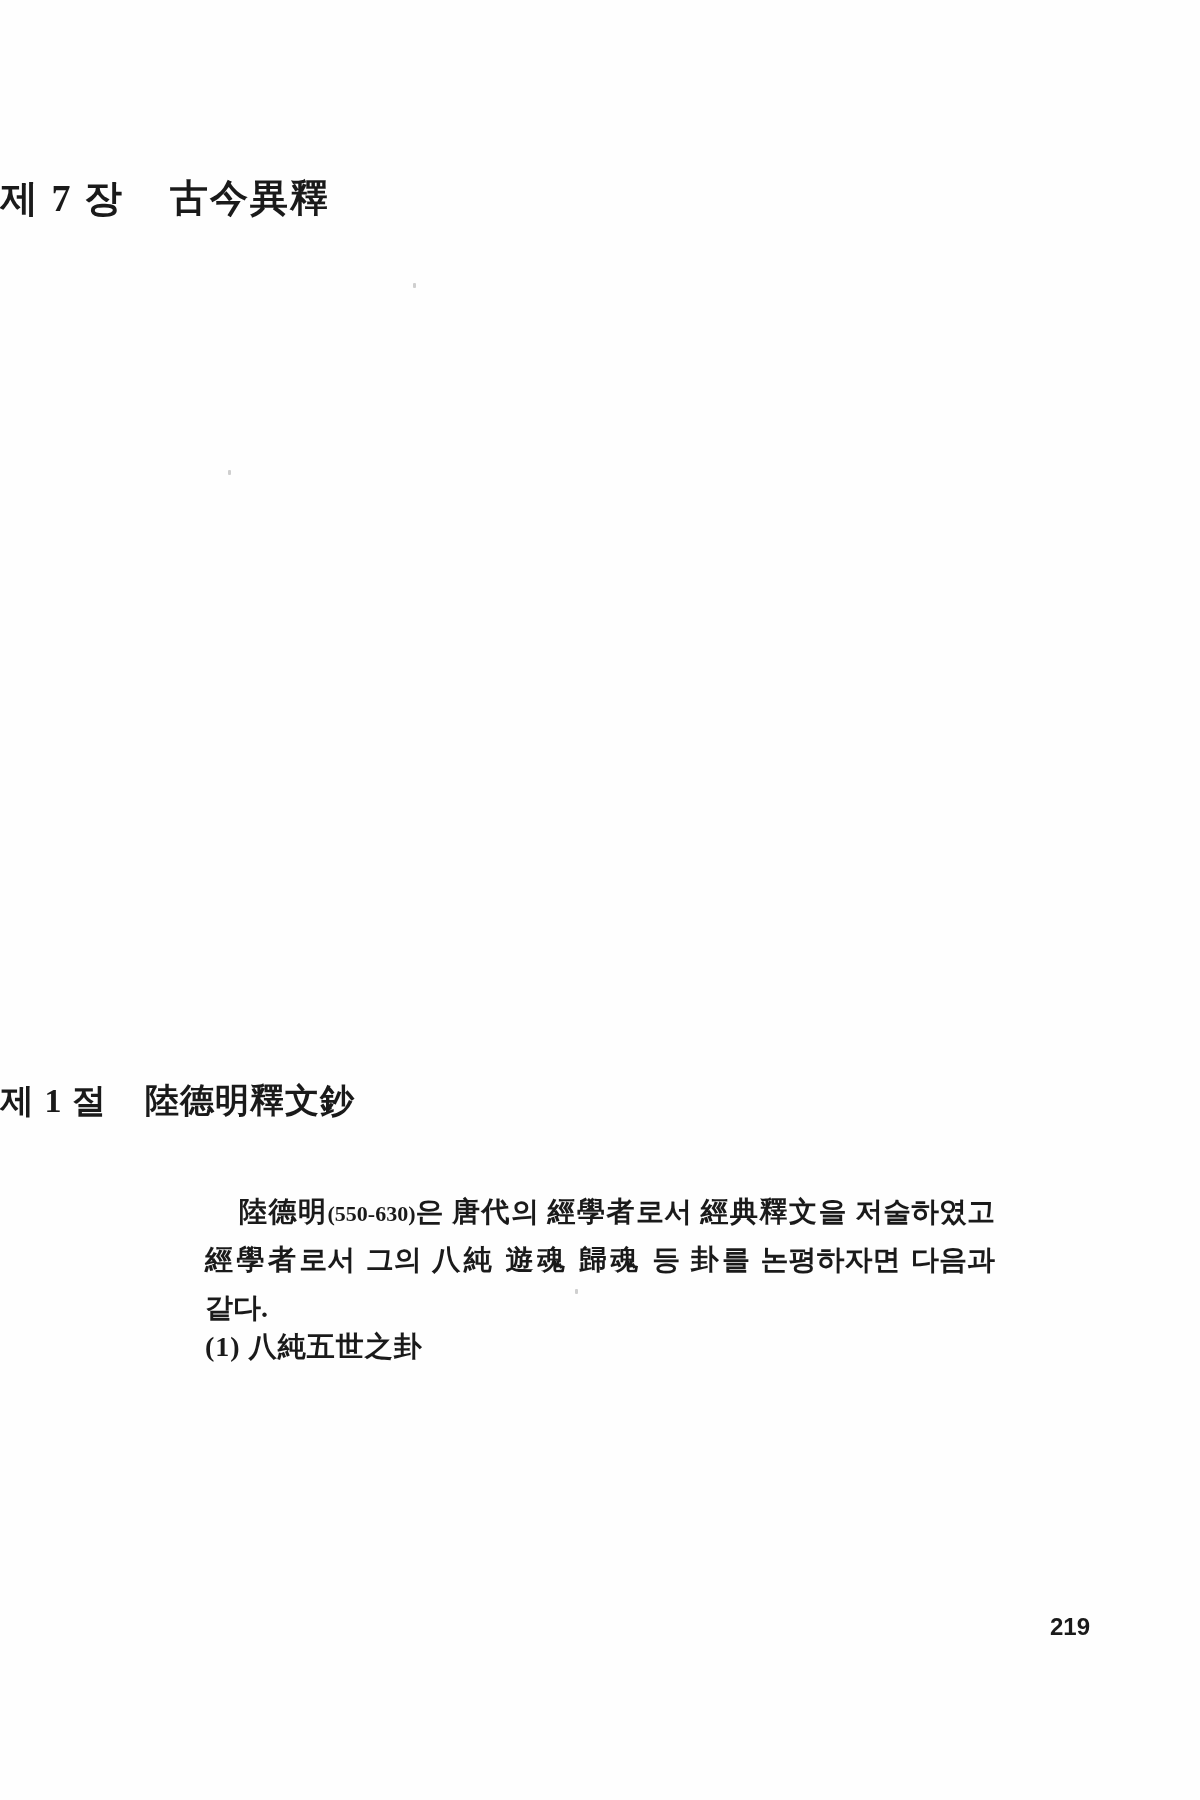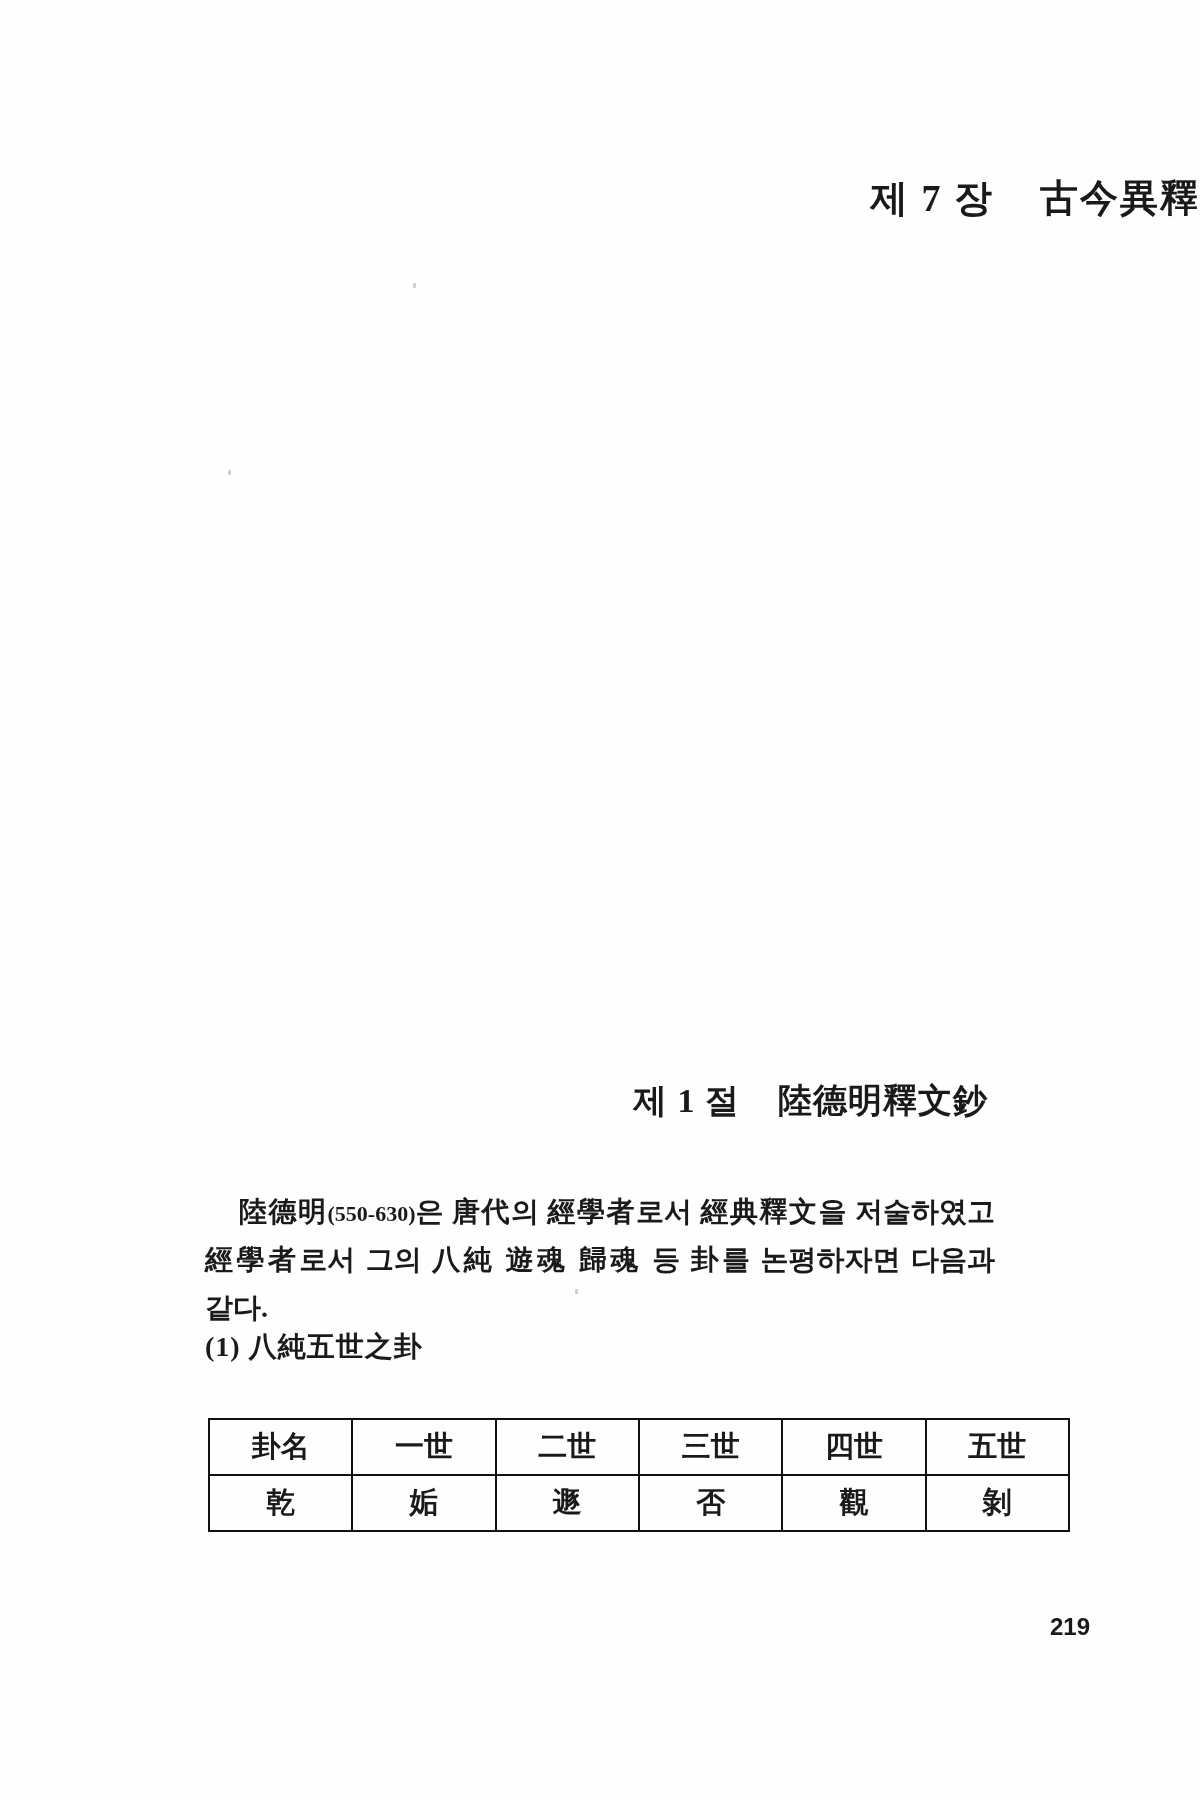--- a/index.html
+++ b/index.html
@@ -24,21 +24,21 @@
     height: 1800px;
     background: #fefefe;
   }
 
   
   .chapter-heading {
     position: absolute;
     left: 0;
     top: 148px;
     width: 1200px;
-    text-align: right;
+    text-align: left;
     font-size: 38px;
     font-weight: 700;
     letter-spacing: 2px;
     white-space: pre;
   }
 
   
   .intro-paragraph {
     position: absolute;
     left: 205px;
@@ -51,21 +51,21 @@
     font-weight: 600;
     word-break: keep-all;
   }
 
   
   .section-heading {
     position: absolute;
     left: 0;
     top: 1050px;
     width: 988px;
-    text-align: right;
+    text-align: left;
     font-size: 34px;
     font-weight: 700;
     letter-spacing: 1px;
     white-space: pre;
   }
 
   
   .section-paragraph {
     position: absolute;
     left: 205px;
@@ -146,36 +146,16 @@
 
   <h1 class="chapter-heading">제 7 장    古今異釋</h1>
 
 
   <h2 class="section-heading">제 1 절    陸德明釋文鈔</h2>
 
   <p class="section-paragraph"><span>陸德明</span><span class="small-date">(550-630)</span><span>은 唐代의 經學者로서 經典釋文을 저술하였고 經學者로서 그의 八純 遊魂 歸魂 등 卦를 논평하자면 다음과 같다.</span></p>
 
   <p class="list-item">(1) 八純五世之卦</p>
 
-  <table class="hex-table">
-    <tbody>
-      <tr class="header-row">
-        <td>卦名</td>
-        <td>一世</td>
-        <td>二世</td>
-        <td>三世</td>
-        <td>四世</td>
-        <td>五世</td>
-      </tr>
-      <tr>
-        <td>乾</td>
-        <td>姤</td>
-        <td>遯</td>
-        <td>否</td>
-        <td>觀</td>
-        <td>剝</td>
-      </tr>
-    </tbody>
-  </table>
 
   <div class="page-number">219</div>
 
 </div>
 
 </body></html>

